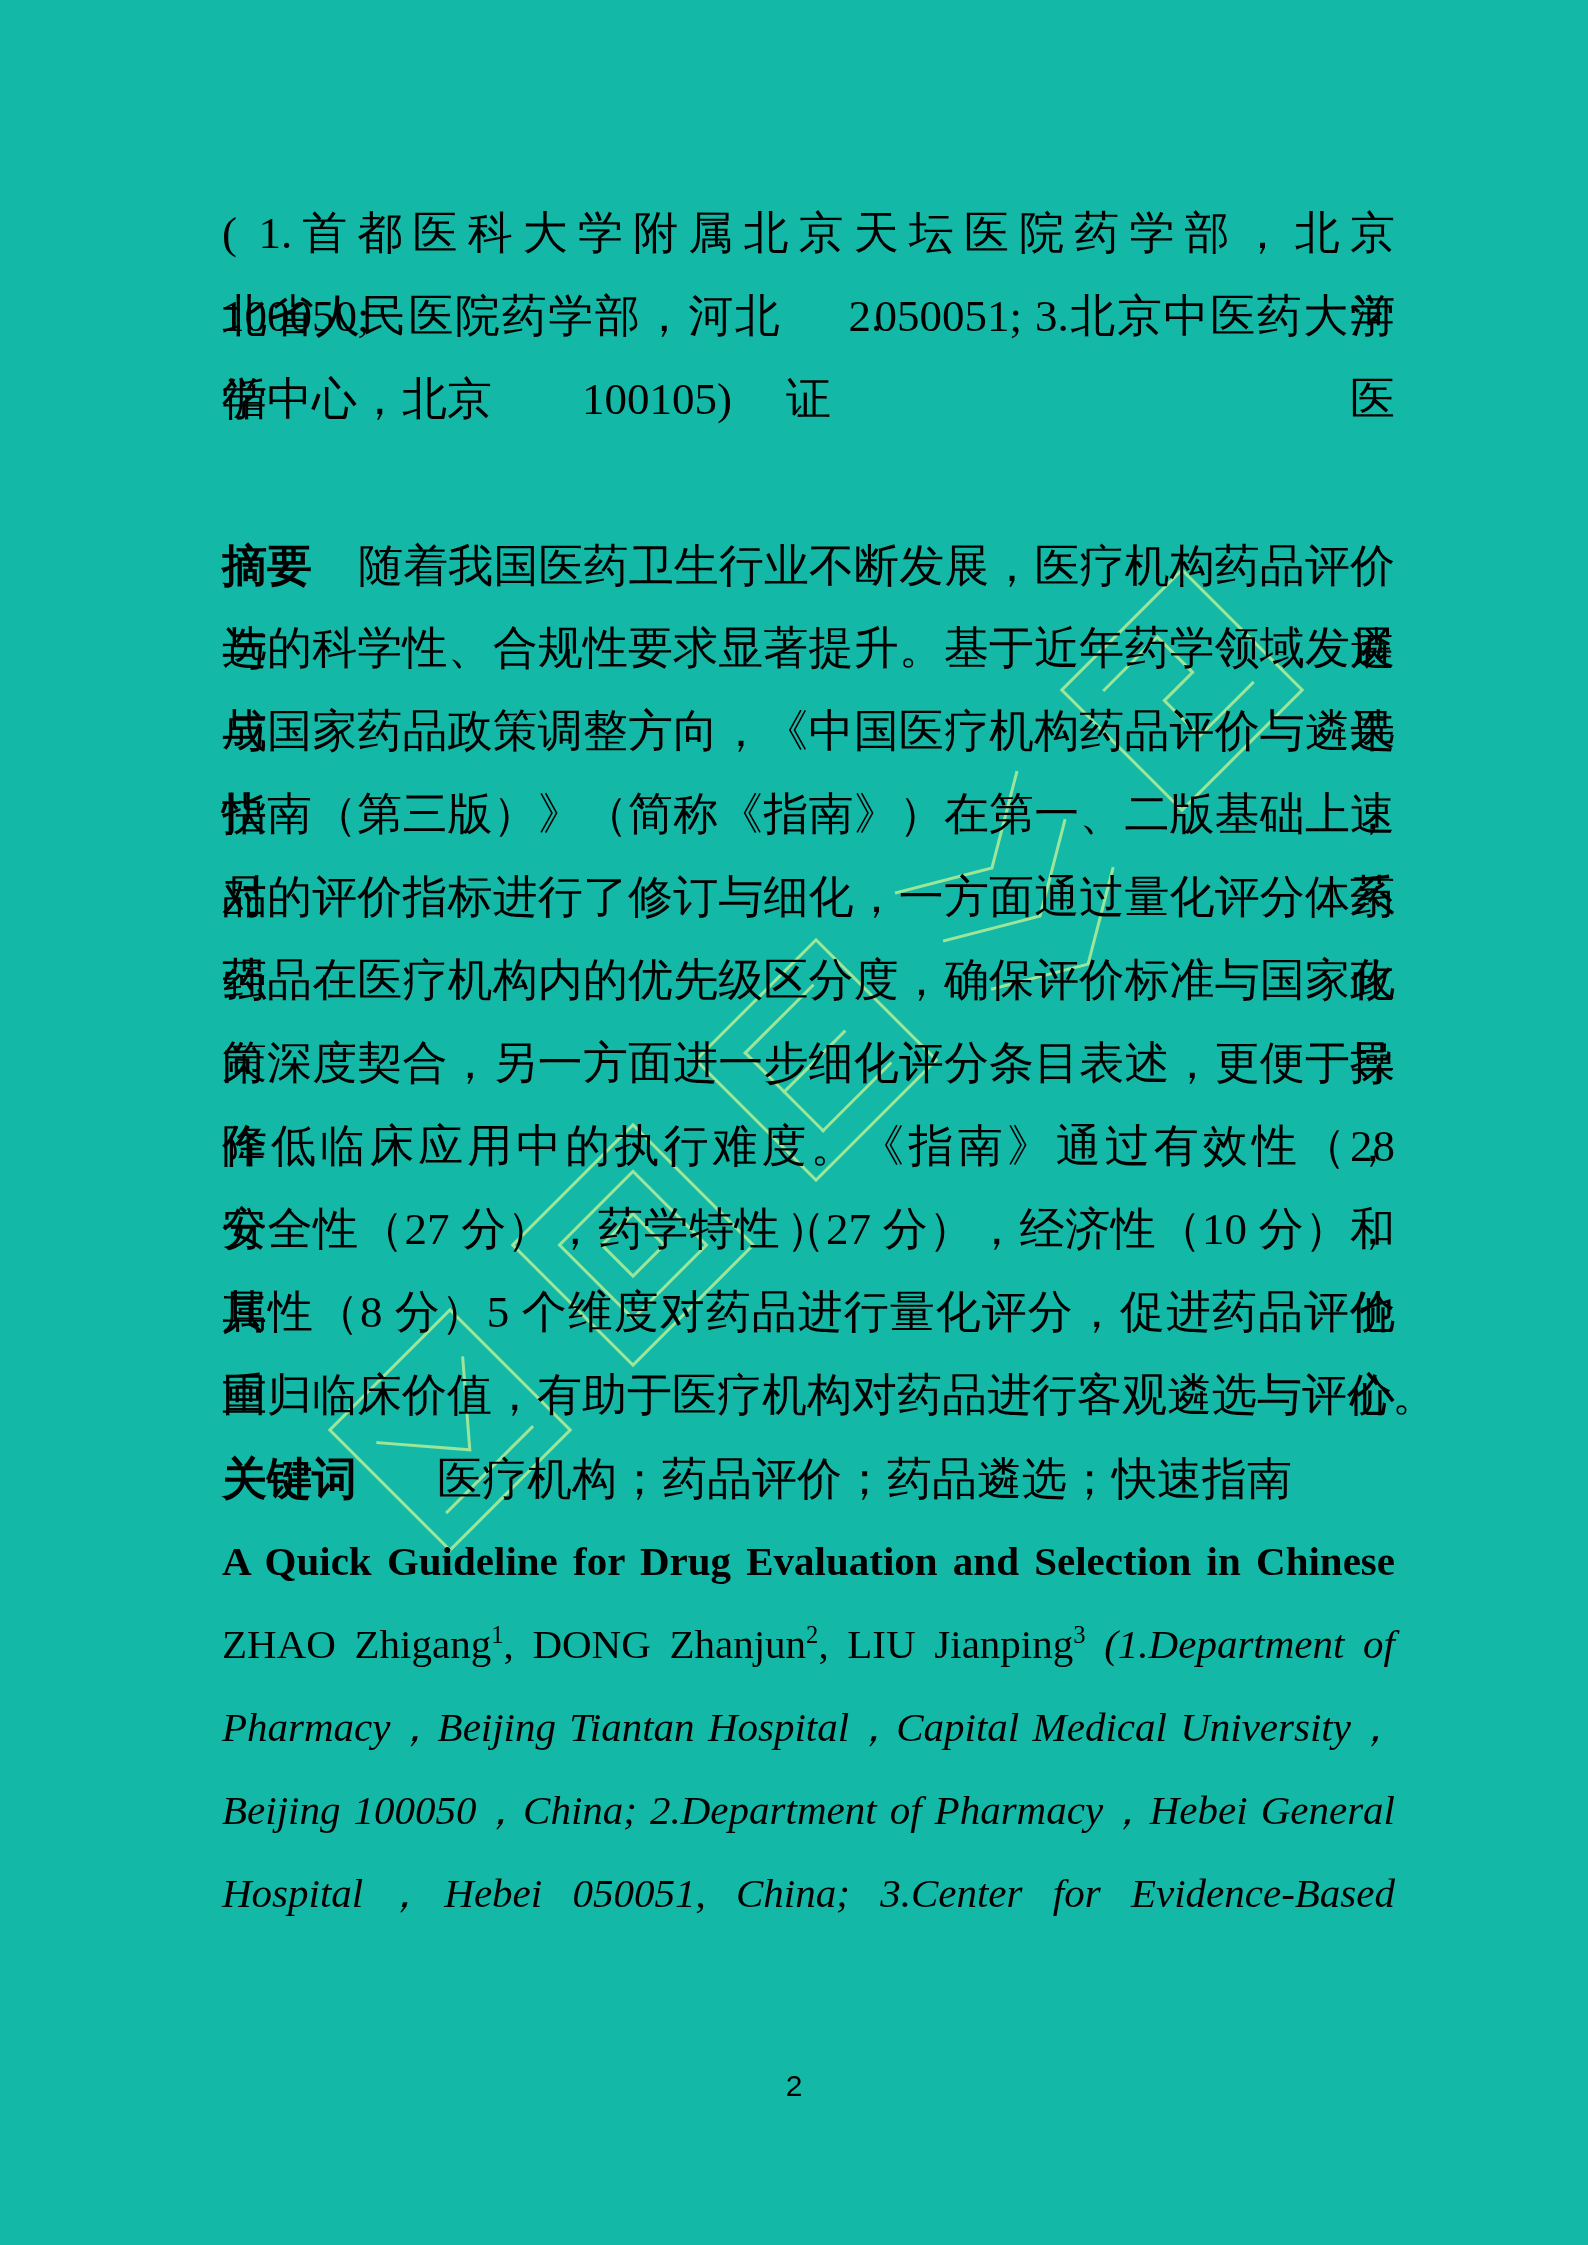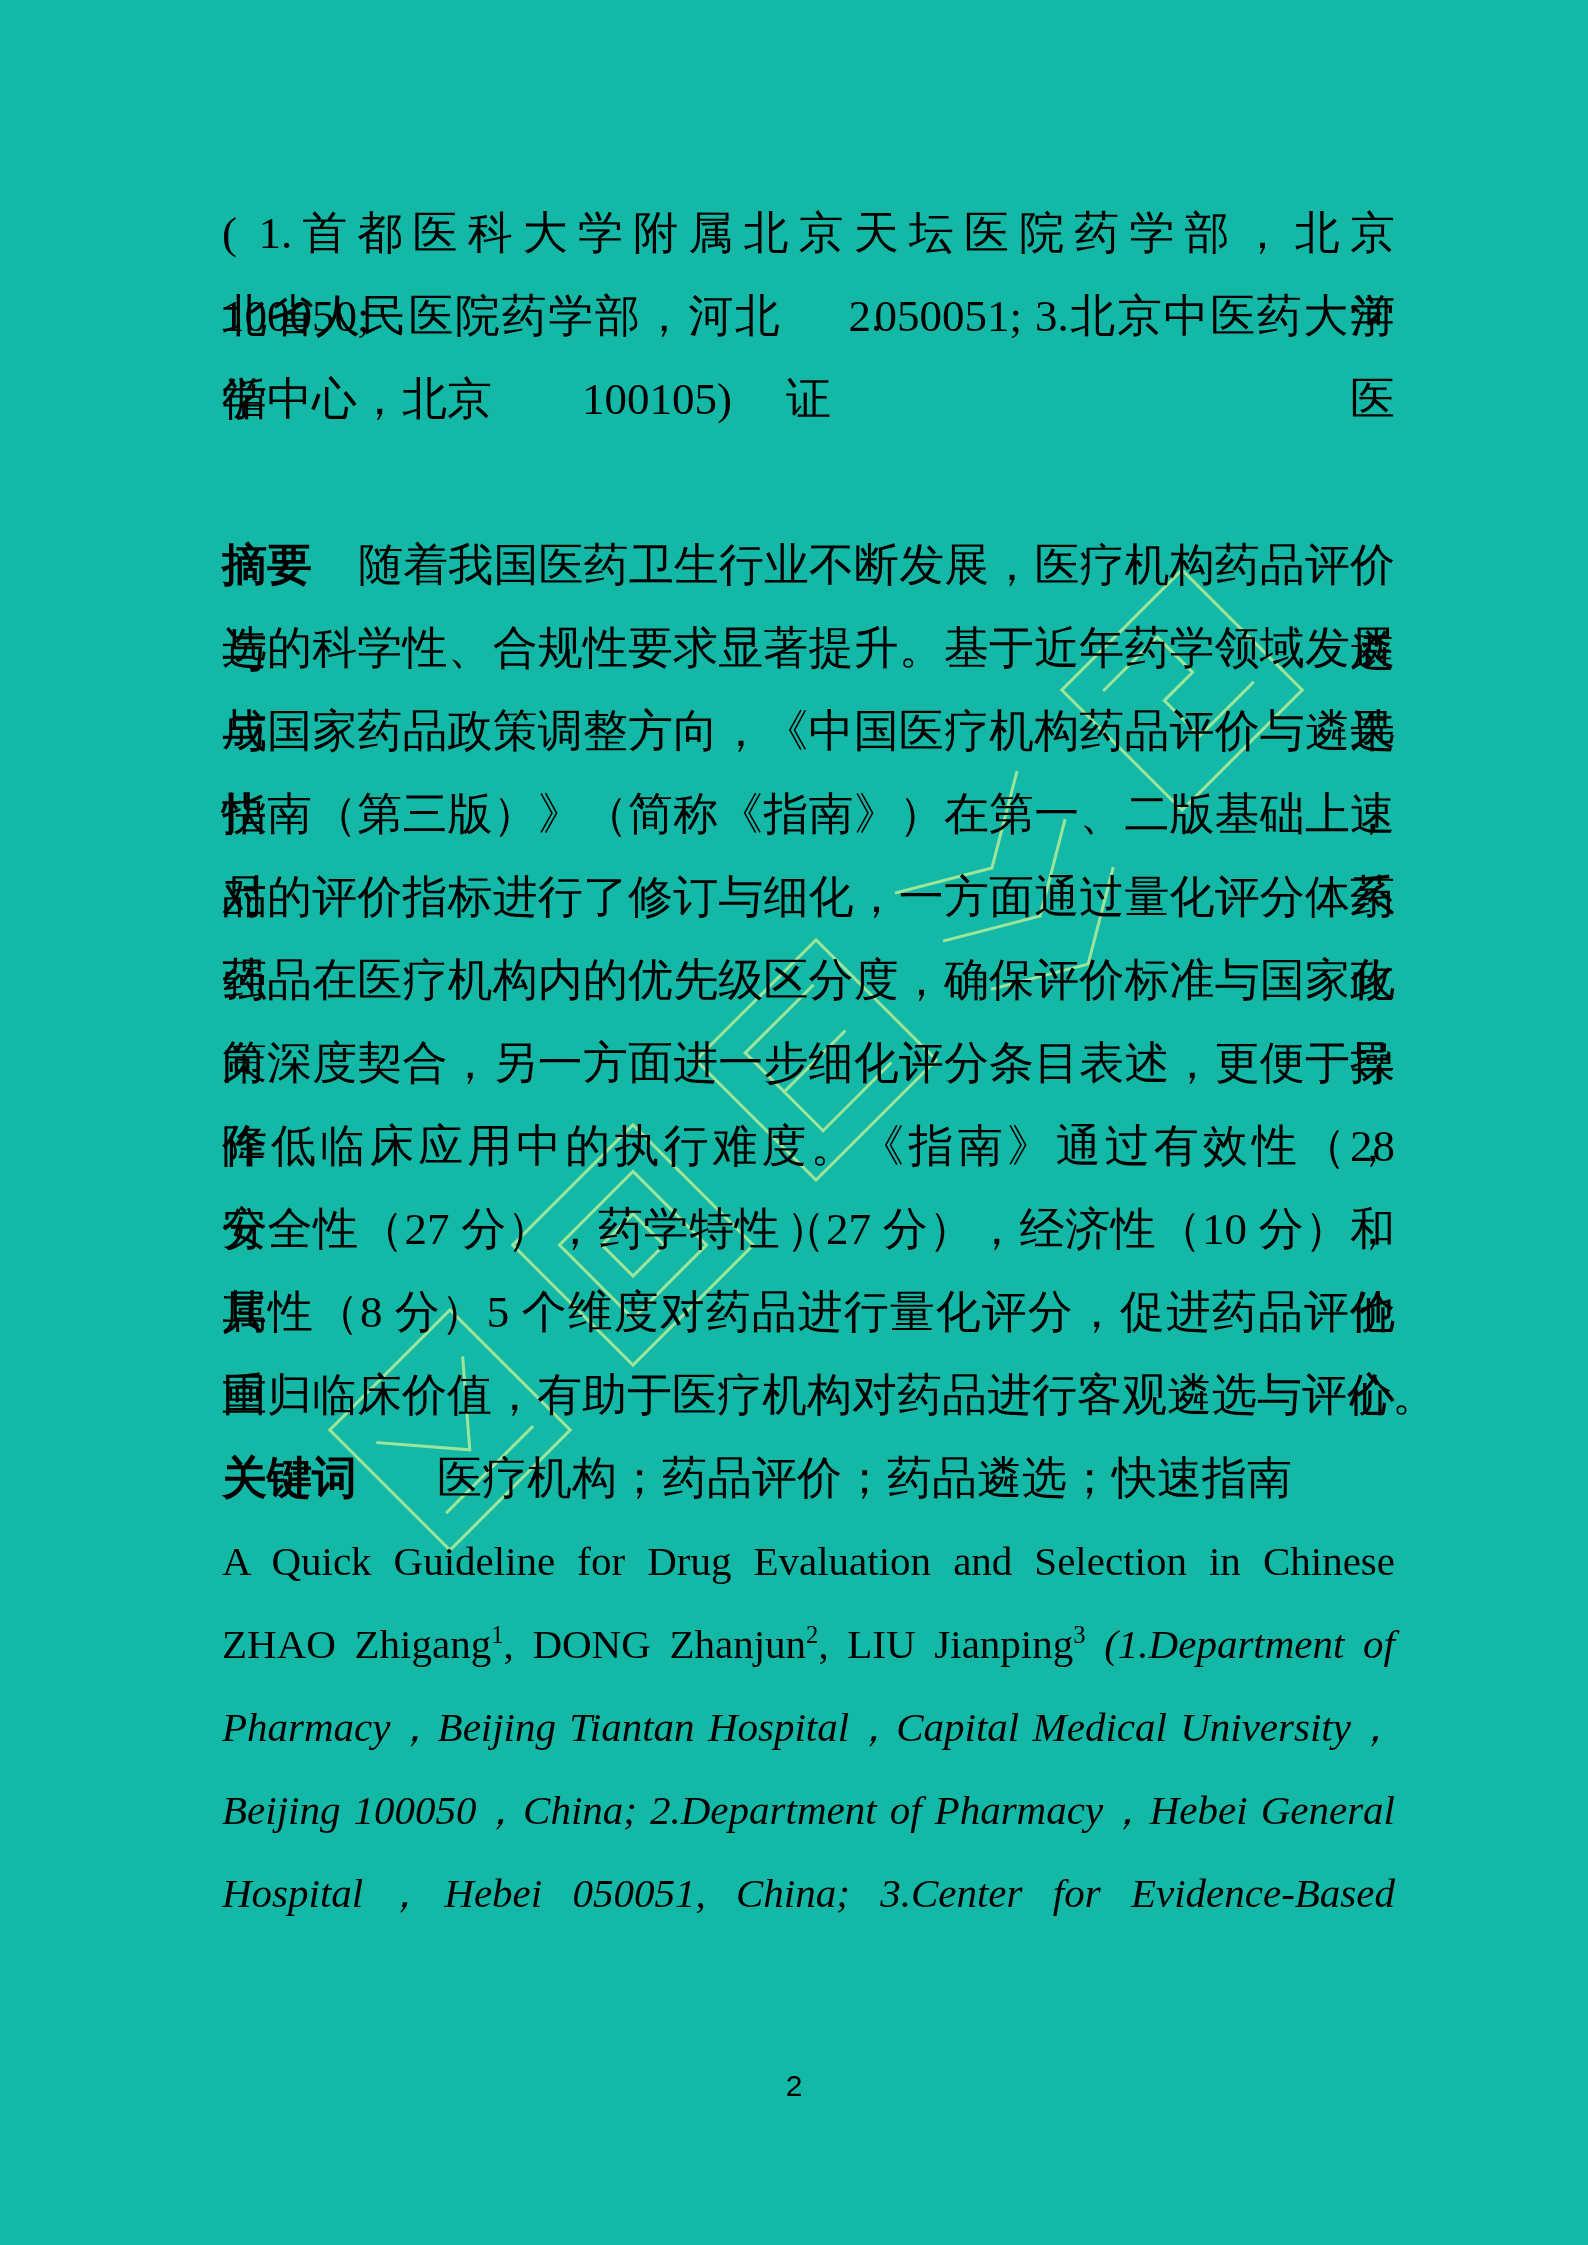--- a/index.html
+++ b/index.html
@@ -30,25 +30,25 @@
   }
   .line {
     height: 83px;
     line-height: 83px;
     font-size: 45px;
     white-space: nowrap;
   }
   .jl { text-align: justify; text-align-last: justify; white-space: normal; }
   .cn { font-size: 45px; }
   .en { font-size: 41px; }
-  .title { font-weight: normal; }
+  .title { font-weight: bold; }
   .it { font-style: italic; }
   .label {
     font-weight: bold;
-    font-family: Liberation Mono, monospace;
+    font-family: Liberation Sans, sans-serif;
     font-size: 45px;
   }
   .label-abstract { margin-right: 46px; }
   .label-keywords { margin-right: 80px; }
   sup.affnum {
     font-size: 60%;
     vertical-align: super;
     line-height: 0;
   }
   .blank { height: 83px; }

